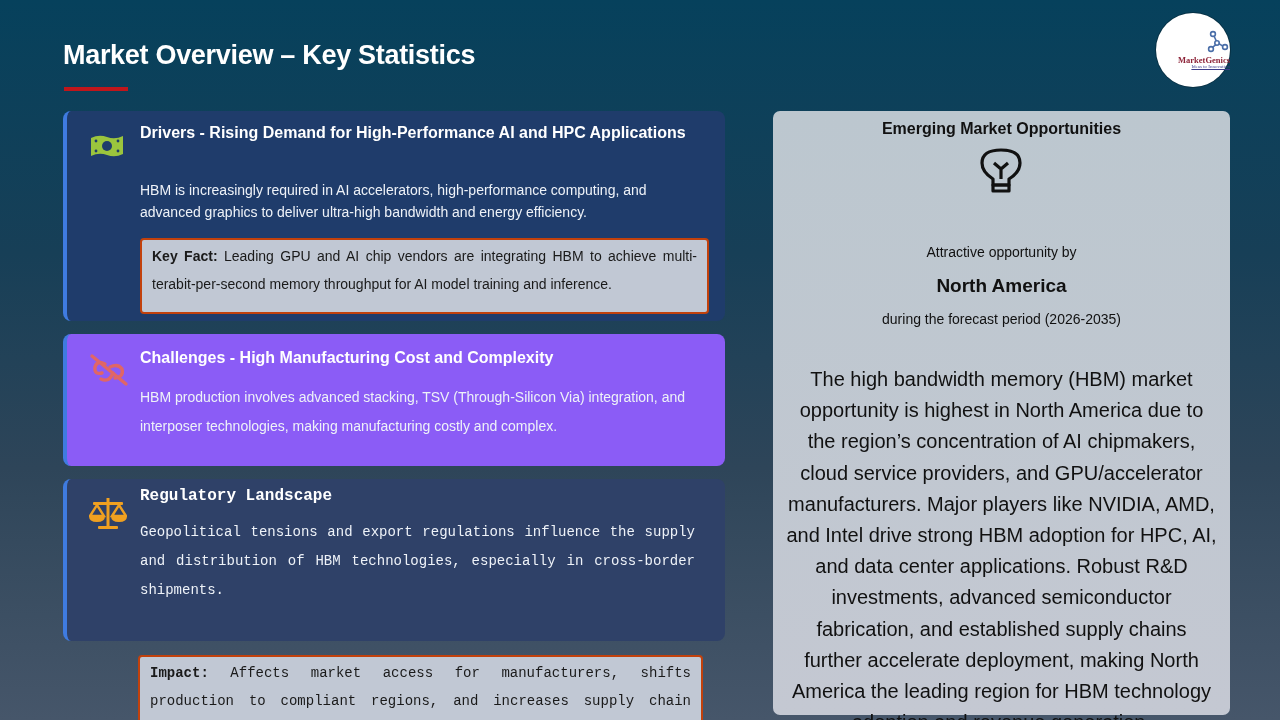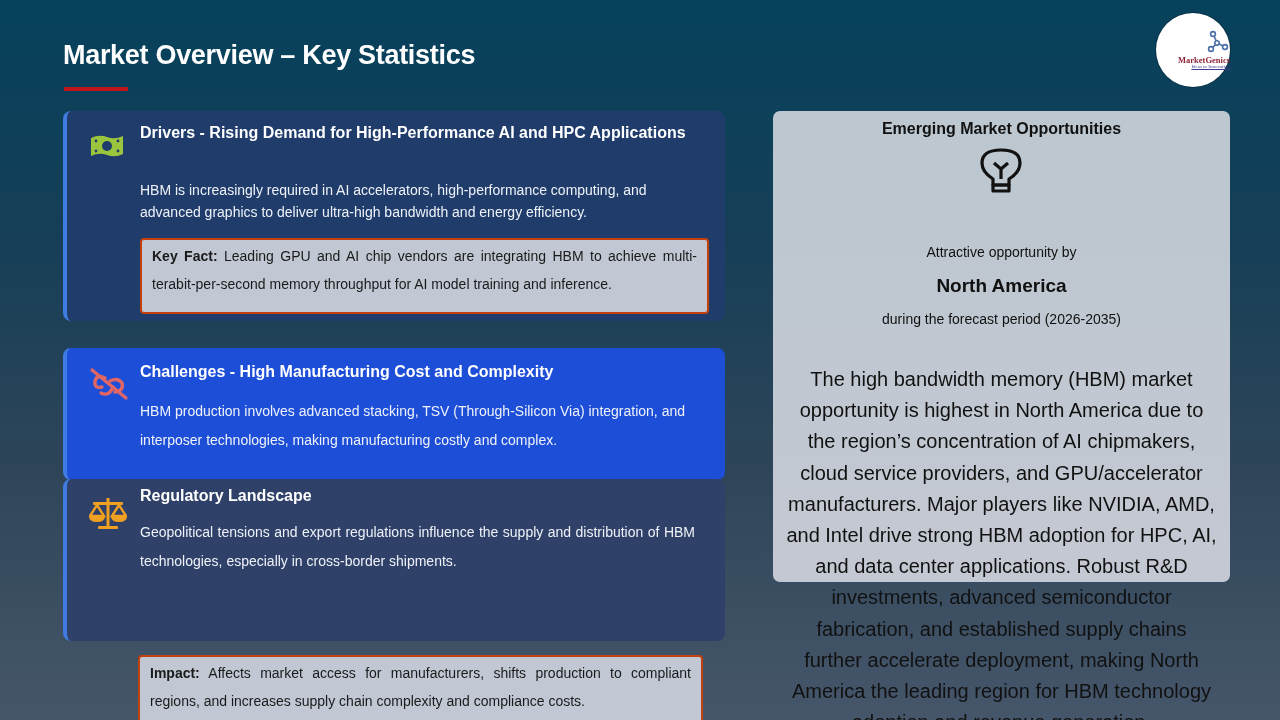--- a/index.html
+++ b/index.html
@@ -33,43 +33,43 @@
       font-family: "Liberation Serif", "DejaVu Serif", serif;
       font-size: 5px; color: #3c3c8c; text-decoration: underline; line-height: 1.2;
     }
 
     .card {
       position: absolute; left: 63px; width: 662px;
       border-radius: 8px;
       border-left: 4px solid #3f7be0;
     }
     .card-drivers { top: 111px; height: 210px; background: #1f3c6b; }
-    .card-challenges { top: 348px; height: 132px; background: #1d4ed8; }
-    .card-regulatory { top: 479px; height: 162px; background: #2f4168; }
+    .card-challenges { top: 334px; height: 132px; background: #8b5cf6; }
+    .card-regulatory { top: 479px; height: 162px; background: #2f4168; font-family: Liberation Mono, monospace; }
 
     .card-icon { position: absolute; left: 22px; }
     .card-title {
       position: absolute; left: 73px; right: 36px;
       font-size: 16px; font-weight: bold; color: #fff; line-height: 26px;
     }
     .card-drivers .card-title { text-align: justify; text-align-last: left; }
     .card-body {
       position: absolute; left: 73px; right: 30px;
       font-size: 14px; color: #eef2f8; line-height: 22px;
     }
     .fact-box {
       position: absolute; left: 73px; right: 16px;
       background: #c1c8d4; border-radius: 4px; border: 2px solid #c2410c;
       color: #1a1a1a; font-size: 14px; line-height: 28px;
       padding: 2px 10px; text-align: justify;
     }
     .fact-box b { font-weight: bold; }
 
     .opp-panel {
-      position: absolute; left: 773px; top: 111px; width: 457px; height: 471px;
+      position: absolute; left: 773px; top: 111px; width: 457px; height: 604px;
       background: linear-gradient(180deg, #bcc7cf 0%, #c4c8d2 100%);
       border-radius: 7px; color: #111;
       text-align: center;
     }
     .opp-heading { position: absolute; top: 9px; left: 0; right: 0; font-size: 16px; font-weight: bold; }
     .opp-icon { position: absolute; top: 36px; left: 206px; }
     .opp-value { position: absolute; top: 97px; left: 0; right: 0; font-size: 19px; font-weight: bold; }
     .opp-sub1 { position: absolute; top: 133px; left: 0; right: 0; font-size: 14px; }
     .opp-region { position: absolute; top: 164px; left: 0; right: 0; font-size: 19px; font-weight: bold; }
     .opp-sub2 { position: absolute; top: 200px; left: 0; right: 0; font-size: 14px; }

